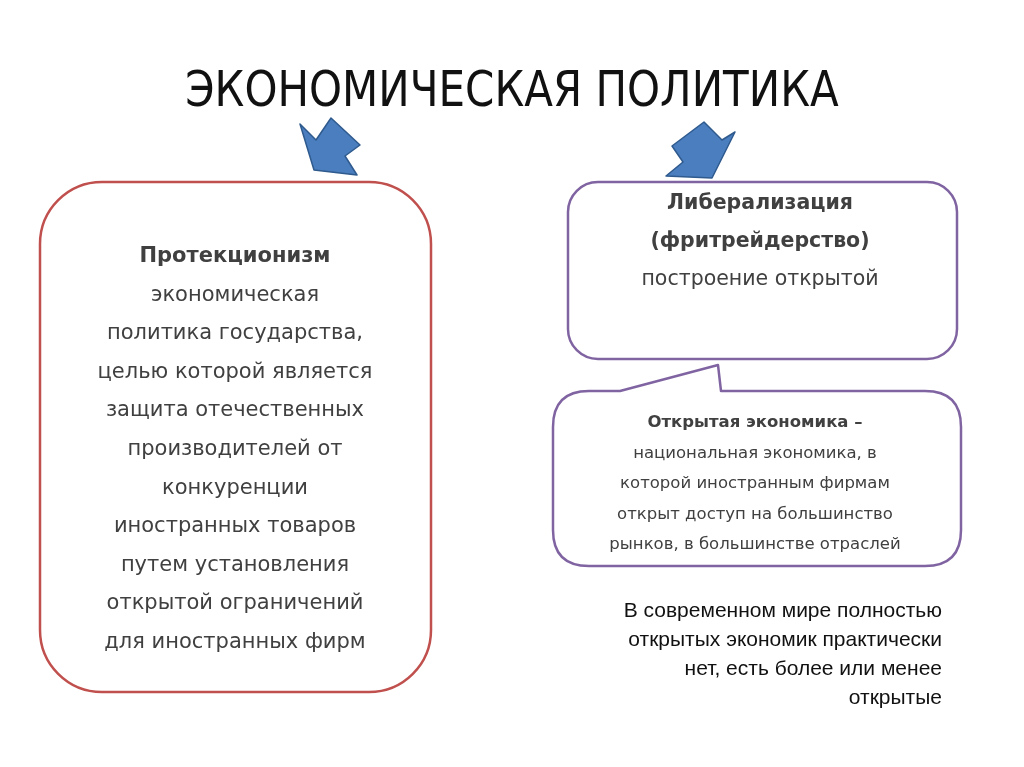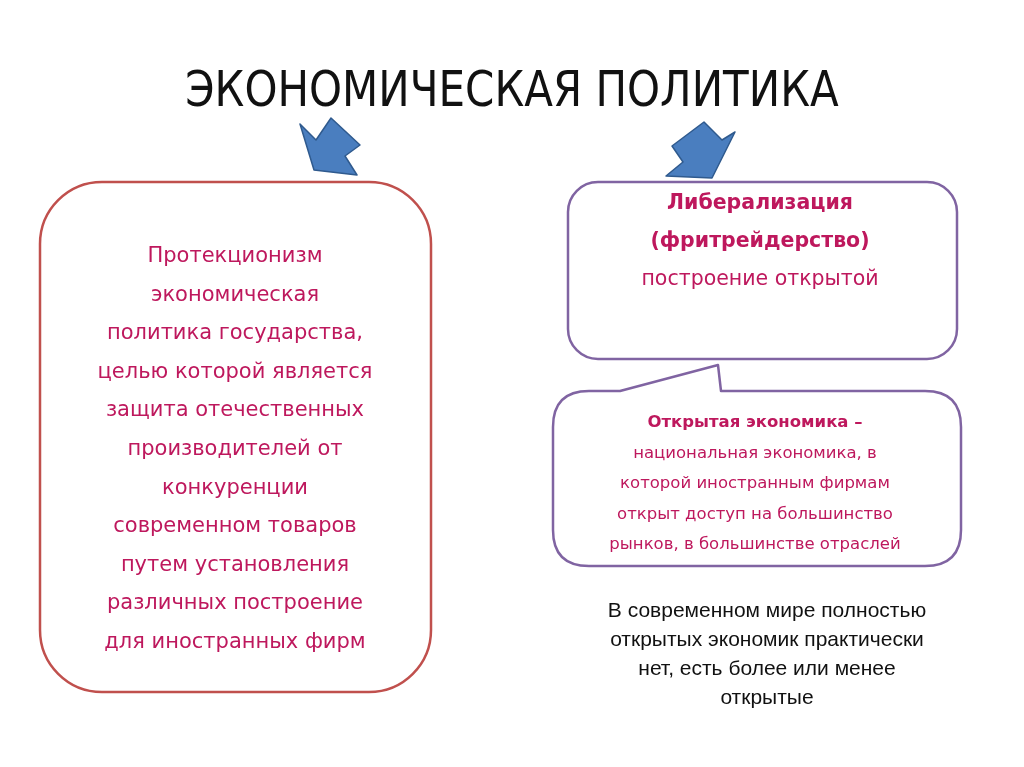--- a/index.html
+++ b/index.html
@@ -1,26 +1,26 @@
 <!DOCTYPE html>
 <html><head>
   <meta charset="utf-8">
   <style>
     html, body { margin: 0; padding: 0; background: #ffffff; }
     body { width: 1024px; height: 767px; position: relative; overflow: hidden; font-family: "Liberation Sans", "DejaVu Sans", sans-serif; color: #111; }
     .title { position: absolute; left: 0; top: 60px; width: 1024px; text-align: center; font-family: "DejaVu Sans", sans-serif; font-size: 50px; letter-spacing: 0px; transform: scaleX(0.84); transform-origin: center; color: #111; }
     svg.overlay { position: absolute; left: 0; top: 0; }
-    .box-text { position: absolute; text-align: center; font-family: "DejaVu Sans", sans-serif; color: #be185d; }
+    .box-text { position: absolute; text-align: center; font-family: "DejaVu Sans", sans-serif; color: #404040; }
     .left-text { left: 55px; top: 236px; width: 360px; font-size: 21px; line-height: 38.6px; }
-    .left-text .head { font-weight: normal; display: block; }
+    .left-text .head { font-weight: bold; display: block; }
     .lib-text { left: 575px; top: 183px; width: 370px; font-size: 20.5px; line-height: 38px; }
     .lib-text .head { font-weight: bold; display: block; }
     .open-text { left: 555px; top: 407px; width: 400px; font-size: 16.5px; line-height: 30.5px; }
     .open-text .head { font-weight: bold; }
-    .note-text { position: absolute; left: 562px; top: 595px; width: 410px; font-family: "Liberation Sans", sans-serif; font-size: 21px; line-height: 29px; text-align: center; color: #111; }
+    .note-text { position: absolute; left: 532px; top: 595px; width: 410px; font-family: "Liberation Sans", sans-serif; font-size: 21px; line-height: 29px; text-align: right; color: #111; }
   </style>
 </head>
 <body>
 
 <div class="title">ЭКОНОМИЧЕСКАЯ ПОЛИТИКА</div>
 
 <svg class="overlay" width="1024" height="767" viewBox="0 0 1024 767">
 
   <polygon points="300,124 316,140 331,118 360,145 345,156 357,175 314,170" fill="#4a7ebf" stroke="#2f5a8e" stroke-width="1.5" stroke-linejoin="round"></polygon>
 
@@ -34,23 +34,23 @@
 </svg>
 
 <div class="box-text left-text">
   <span class="head">Протекционизм</span>
   <span style="display:block">экономическая</span>
   <span style="display:block">политика государства,</span>
   <span style="display:block">целью которой является</span>
   <span style="display:block">защита отечественных</span>
   <span style="display:block">производителей от</span>
   <span style="display:block">конкуренции</span>
-  <span style="display:block">современном товаров</span>
+  <span style="display:block">иностранных товаров</span>
   <span style="display:block">путем установления</span>
-  <span style="display:block">различных построение</span>
+  <span style="display:block">открытой ограничений</span>
   <span style="display:block">для иностранных фирм</span>
 </div>
 
 <div class="box-text lib-text">
   <span class="head">Либерализация</span>
   <span class="head">(фритрейдерство)</span>
   <span style="display:block">построение открытой</span>
 </div>
 
 <div class="box-text open-text">

